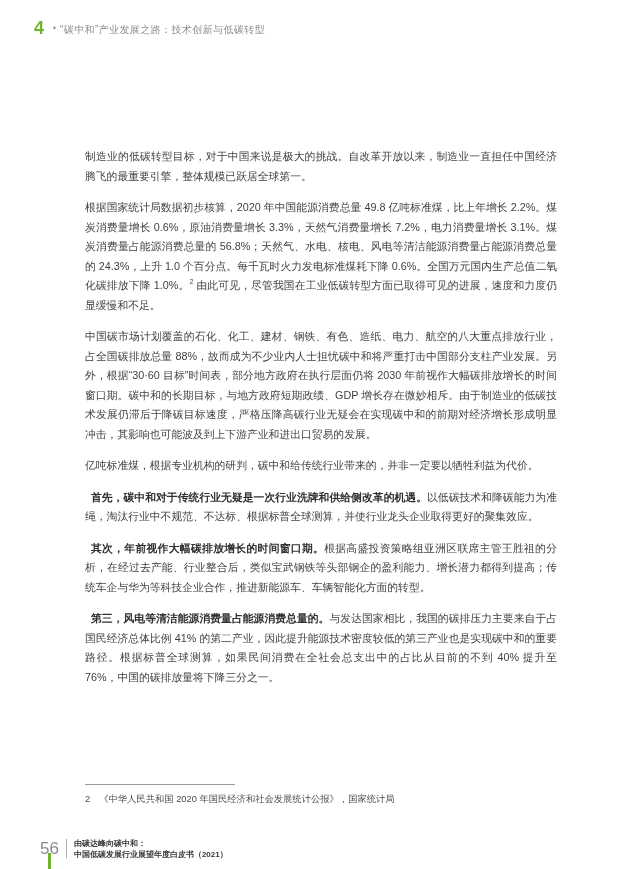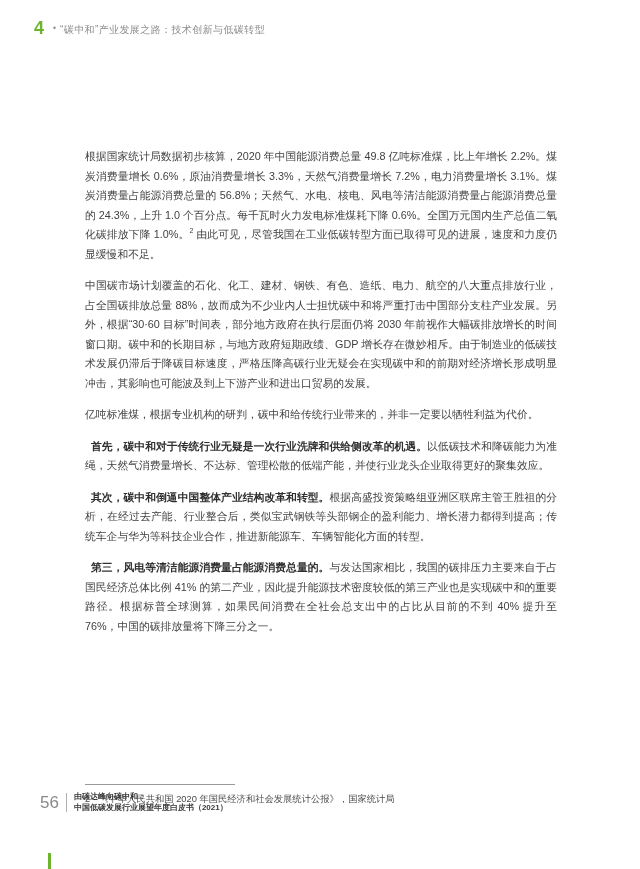--- a/index.html
+++ b/index.html
@@ -26,50 +26,51 @@
   }
   .body-text p{margin:0 0 12px 0;}
   .body-text strong{font-weight:700;color:#2f2f2f;margin-left:6px;}
   sup.fn-ref{font-size:7px;vertical-align:super;line-height:0;}
 
   .footnote{position:absolute;left:85px;top:784px;width:472px;}
   .footnote-rule{width:150px;height:1px;background:#9a9a9a;margin-bottom:8px;}
   .footnote-text{font-size:9.3px;color:#4a4a4a;line-height:13px;}
   .footnote-marker{margin-right:9px;}
 
-  .page-footer{position:absolute;left:40px;top:792px;display:flex;align-items:center;}
+  .page-footer{position:absolute;left:40px;top:839px;display:flex;}
   .page-number{font-size:17px;color:var(--muted);margin-right:7px;}
   .footer-rule{width:1px;height:19px;background:#b0b0b0;margin-right:7px;}
   .footer-title{font-size:8px;font-weight:700;color:#3a3a3a;line-height:10.5px;}
 
   .bottom-accent{position:absolute;left:48px;bottom:0;width:3px;height:16px;background:var(--accent);}
 </style>
 </head>
 <body>
 
 <div>
 
   <header class="header">
     <span class="chapter-num">4</span>
     <span class="header-bullet">•</span>
     <span class="header-title">“碳中和”产业发展之路：技术创新与低碳转型</span>
   </header>
 
   <main class="body-text">
+    <p><span>制造业的低碳转型目标，对于中国来说是极大的挑战。自改革开放以来，制造业一直担任中国经济腾飞的最重要引擎，整体规模已跃居全球第一。</span></p>
 
     <p><span>根据国家统计局数据初步核算，2020 年中国能源消费总量 49.8 亿吨标准煤，比上年增长 2.2%。煤炭消费量增长 0.6%，原油消费量增长 3.3%，天然气消费量增长 7.2%，电力消费量增长 3.1%。煤炭消费量占能源消费总量的 56.8%；天然气、水电、核电、风电等清洁能源消费量占能源消费总量的 24.3%，上升 1.0 个百分点。每千瓦时火力发电标准煤耗下降 0.6%。全国万元国内生产总值二氧化碳排放下降 1.0%。</span><sup class="fn-ref">2</sup><span> 由此可见，尽管我国在工业低碳转型方面已取得可见的进展，速度和力度仍显缓慢和不足。</span></p>
 
     <p><span>中国碳市场计划覆盖的石化、化工、建材、钢铁、有色、造纸、电力、航空的八大重点排放行业，占全国碳排放总量 88%，故而成为不少业内人士担忧碳中和将严重打击中国部分支柱产业发展。另外，根据“30·60 目标”时间表，部分地方政府在执行层面仍将 2030 年前视作大幅碳排放增长的时间窗口期。碳中和的长期目标，与地方政府短期政绩、GDP 增长存在微妙相斥。由于制造业的低碳技术发展仍滞后于降碳目标速度，严格压降高碳行业无疑会在实现碳中和的前期对经济增长形成明显冲击，其影响也可能波及到上下游产业和进出口贸易的发展。</span></p>
 
 
     <p><span>亿吨标准煤，根据专业机构的研判，碳中和给传统行业带来的，并非一定要以牺牲利益为代价。</span></p>
 
-    <p><strong>首先，碳中和对于传统行业无疑是一次行业洗牌和供给侧改革的机遇。</strong><span>以低碳技术和降碳能力为准绳，天然气消费量增长、不达标、管理松散的低端产能，并使行业龙头企业取得更好的聚集效应。</span></p>
+    <p><strong>首先，碳中和对于传统行业无疑是一次行业洗牌和供给侧改革的机遇。</strong><span>以低碳技术和降碳能力为准绳，淘汰行业中不规范、不达标、根据标普全球测算，并使行业龙头企业取得更好的聚集效应。</span></p>
 
-    <p><strong>其次，碳中和倒逼中国整体产业结构改革和转型。</strong><span>根据高盛投资策略组亚洲区联席主管王胜祖的分析，在经过去产能、行业整合后，类似宝武钢铁等头部钢企的盈利能力、增长潜力都得到提高；传统车企与华为等科技企业合作，推进新能源车、车辆智能化方面的转型。</span></p>
+    <p><strong>其次，年前视作大幅碳排放增长的时间窗口期。</strong><span>根据高盛投资策略组亚洲区联席主管王胜祖的分析，在经过去产能、行业整合后，类似宝武钢铁等头部钢企的盈利能力、增长潜力都得到提高；传统车企与华为等科技企业合作，推进新能源车、车辆智能化方面的转型。</span></p>
 
     <p><strong>第三，风电等清洁能源消费量占能源消费总量的。</strong><span>与发达国家相比，我国的碳排压力主要来自于占国民经济总体比例 41% 的第二产业，因此提升能源技术密度较低的第三产业也是实现碳中和的重要路径。根据标普全球测算，如果民间消费在全社会总支出中的占比从目前的不到 40% 提升至 76%，中国的碳排放量将下降三分之一。</span></p>
   </main>
 
   <div class="footnote">
     <div class="footnote-rule"></div>
     <div class="footnote-text">
       <span class="footnote-marker">2</span><span>《中华人民共和国 2020 年国民经济和社会发展统计公报》，国家统计局</span>
     </div>
   </div>

